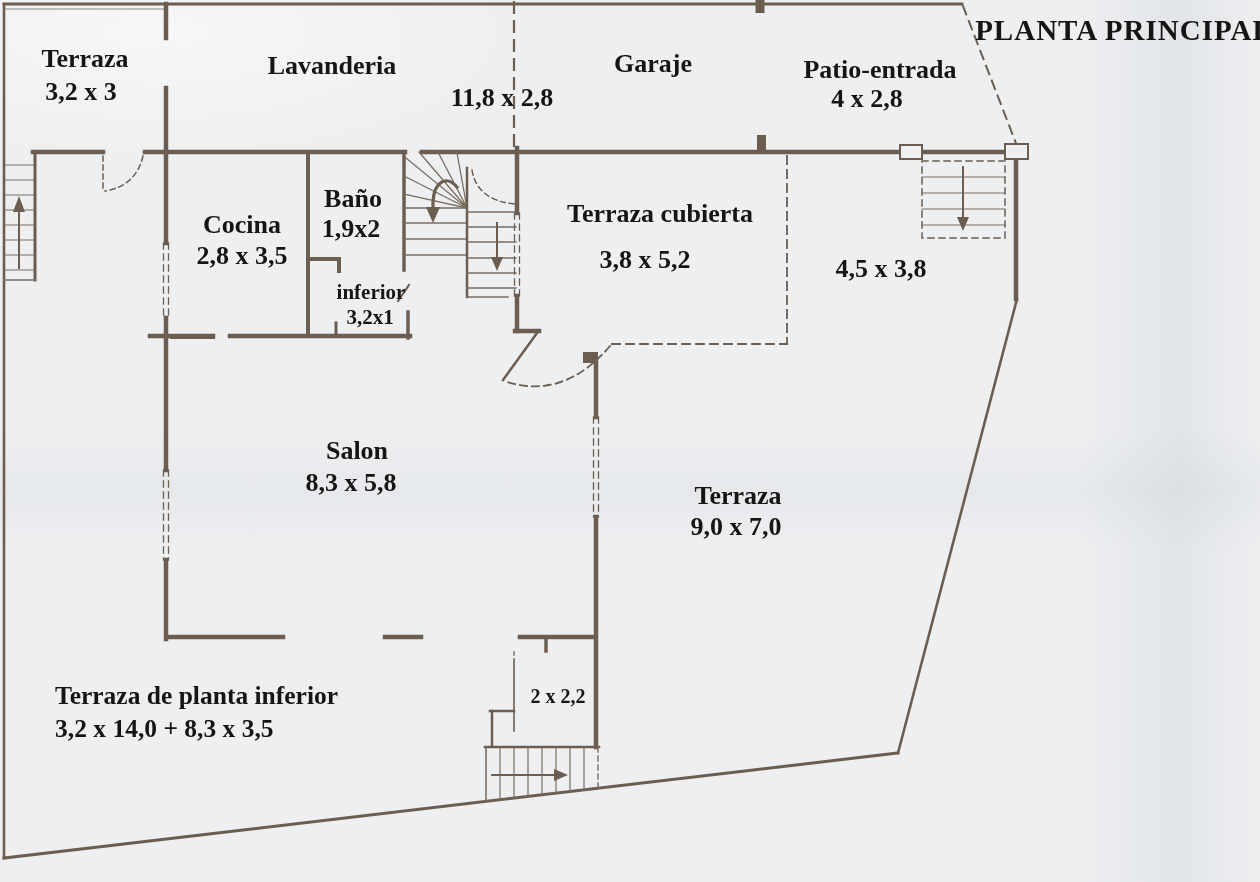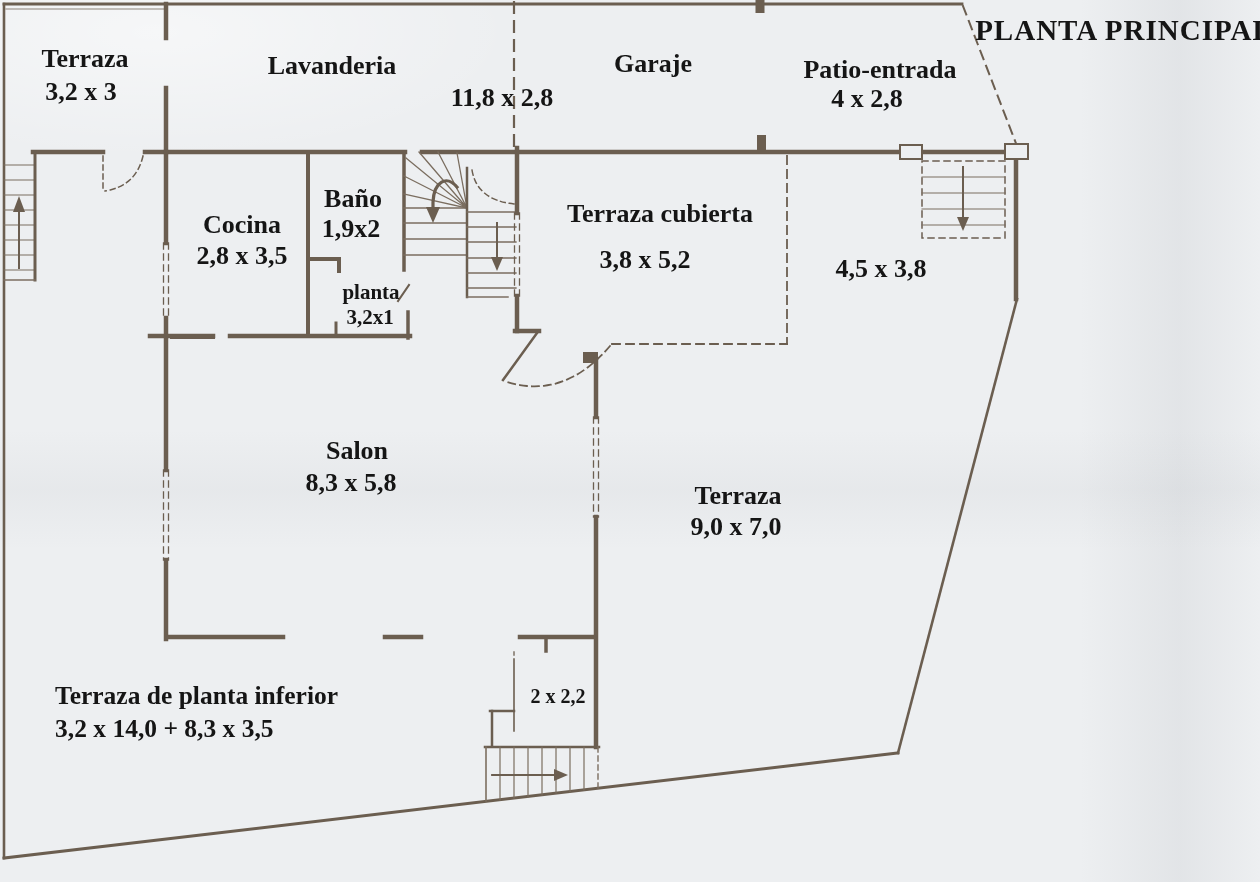--- a/index.html
+++ b/index.html
@@ -191,21 +191,21 @@
 
   <div class="lbl" style="left:880px;top:56px;text-align:center;">Patio-entrada</div>
   <div class="lbl" style="left:867px;top:85px;">4 x 2,8</div>
 
   <div class="lbl" style="left:242px;top:211px;">Cocina</div>
   <div class="lbl" style="left:242px;top:242px;">2,8 x 3,5</div>
 
   <div class="lbl" style="left:353px;top:185px;">Baño</div>
   <div class="lbl" style="left:351px;top:215px;">1,9x2</div>
 
-  <div class="lbl small" style="left:371px;top:281px;">planta</div>
+  <div class="lbl small" style="left:371px;top:281px;">inferior</div>
   <div class="lbl small" style="left:370px;top:306px;">3,2x1</div>
 
   <div class="lbl" style="left:660px;top:200px;">Terraza cubierta</div>
   <div class="lbl" style="left:645px;top:226px;margin-top:20px;">3,8 x 5,2</div>
 
   <div class="lbl" style="left:881px;top:255px;">4,5 x 3,8</div>
 
   <div class="lbl" style="left:357px;top:437px;">Salon</div>
   <div class="lbl" style="left:351px;top:469px;">8,3 x 5,8</div>
 

